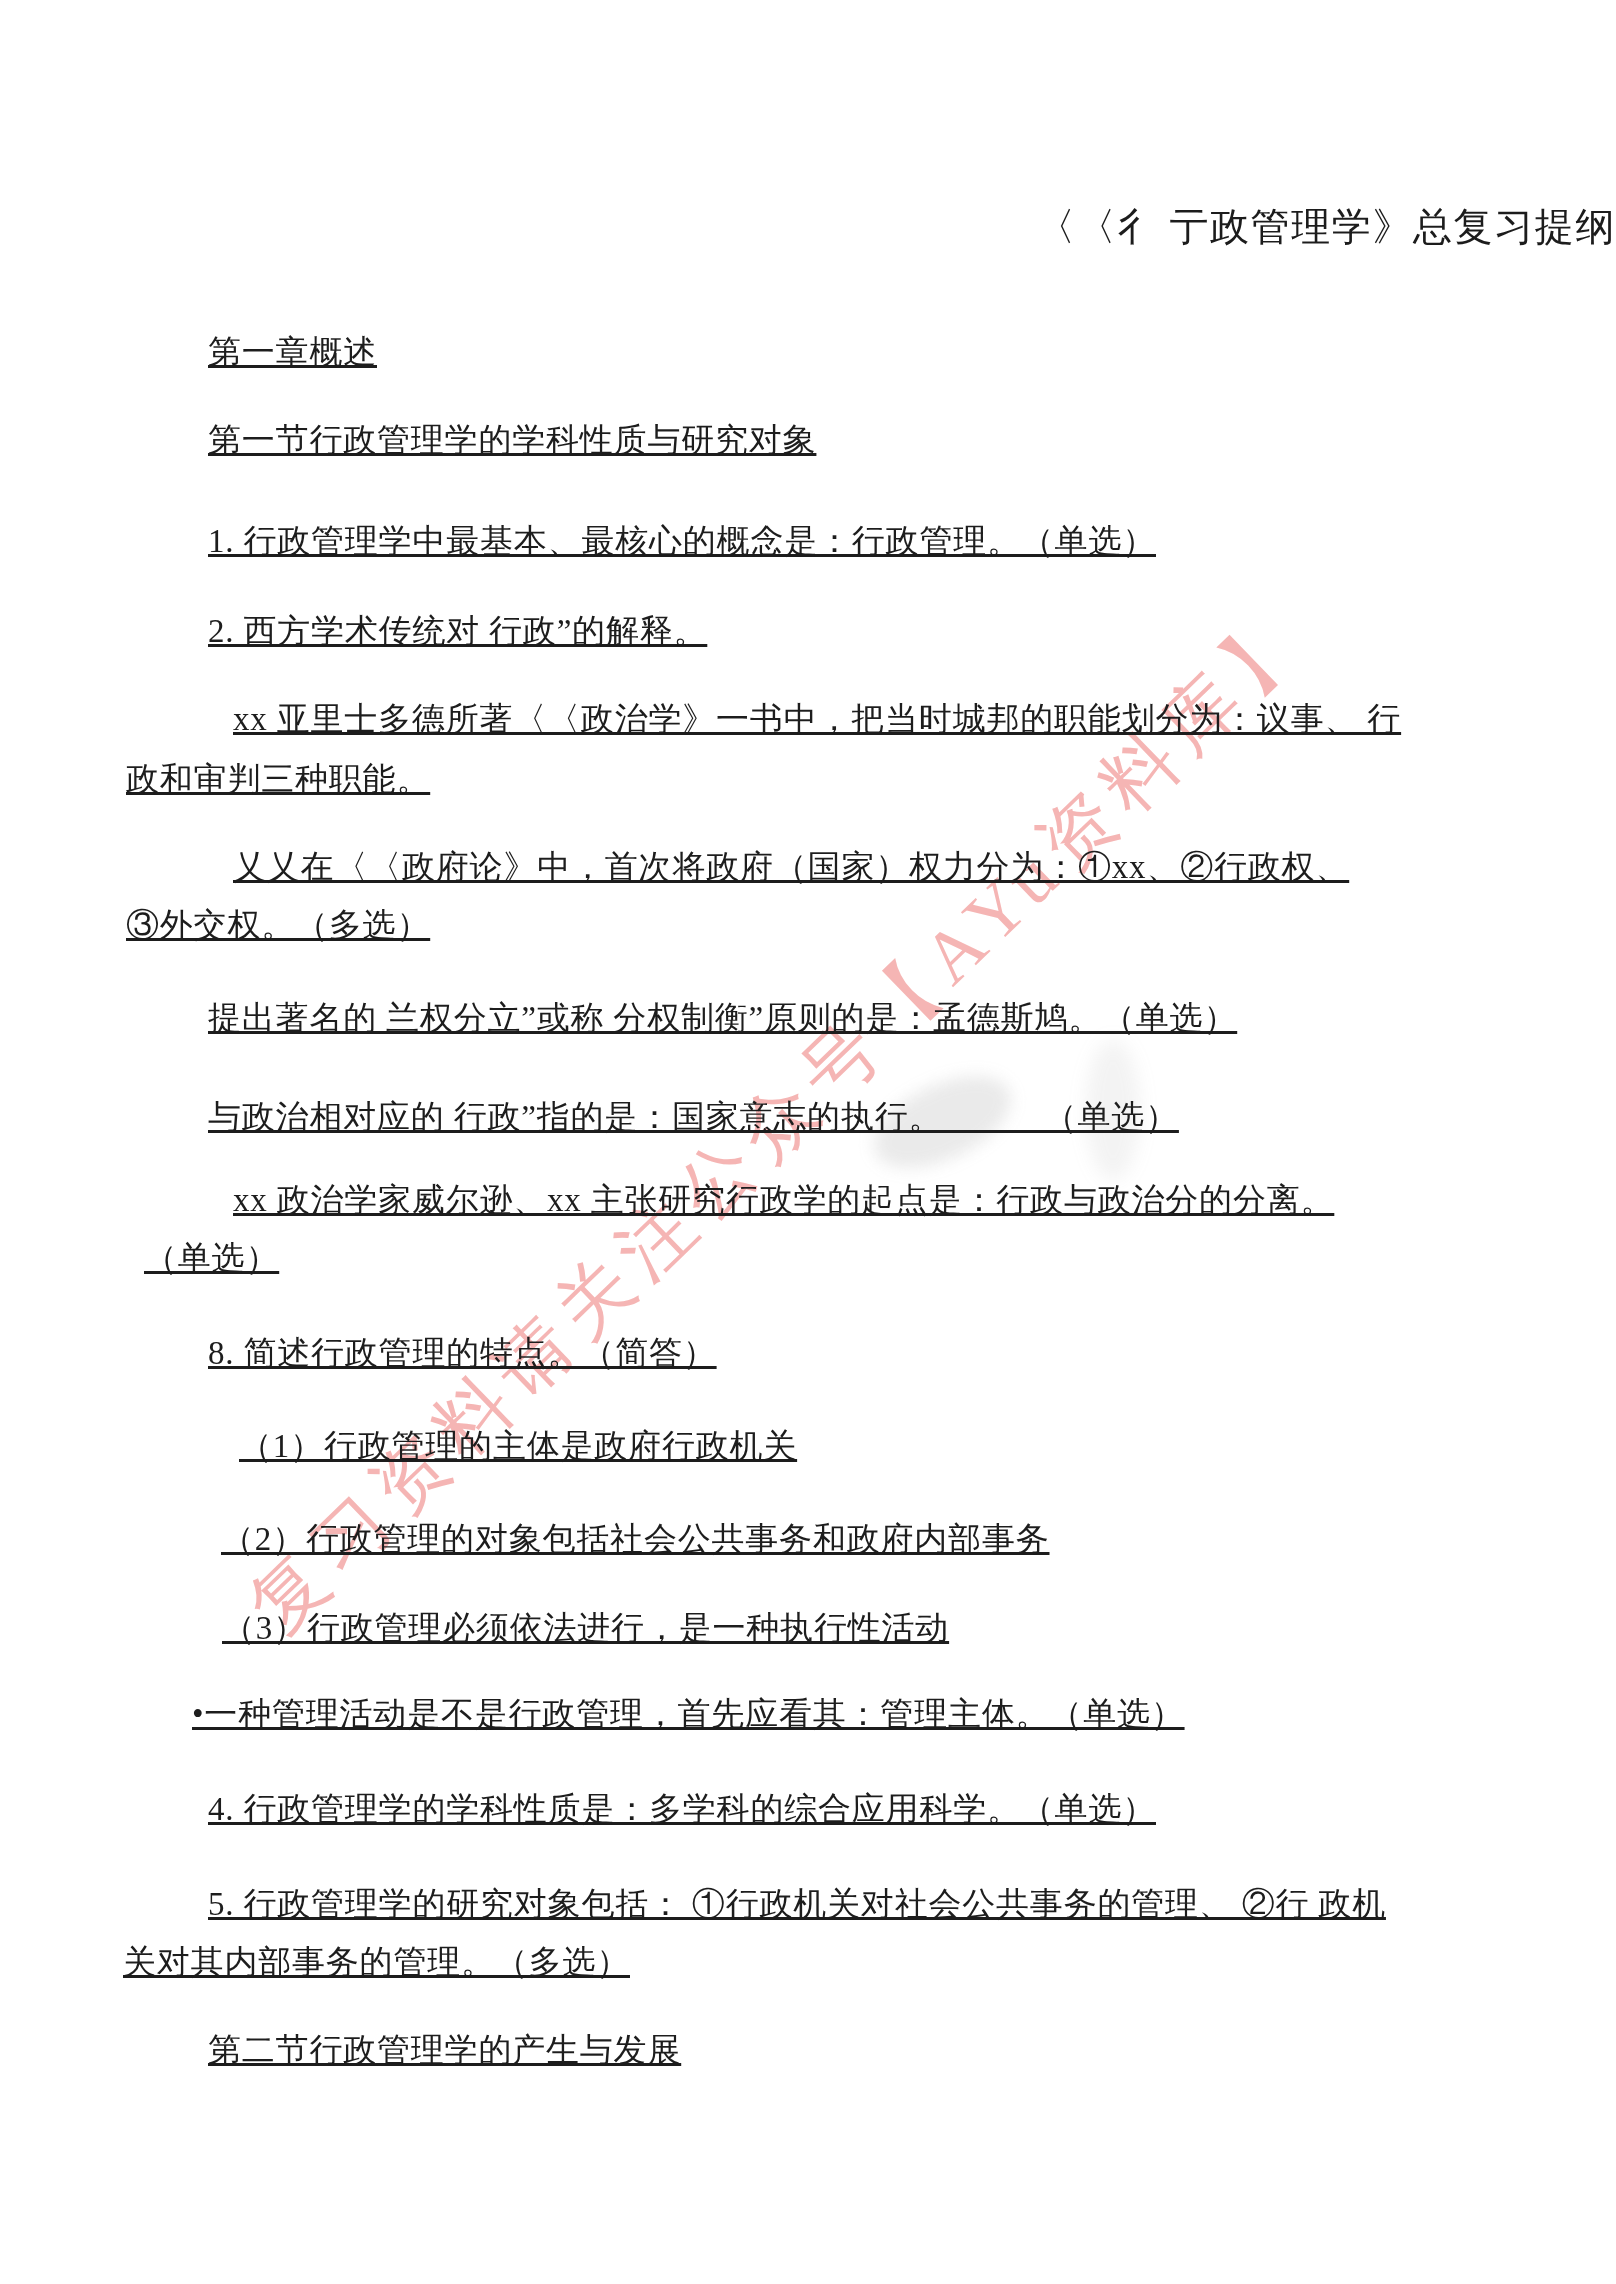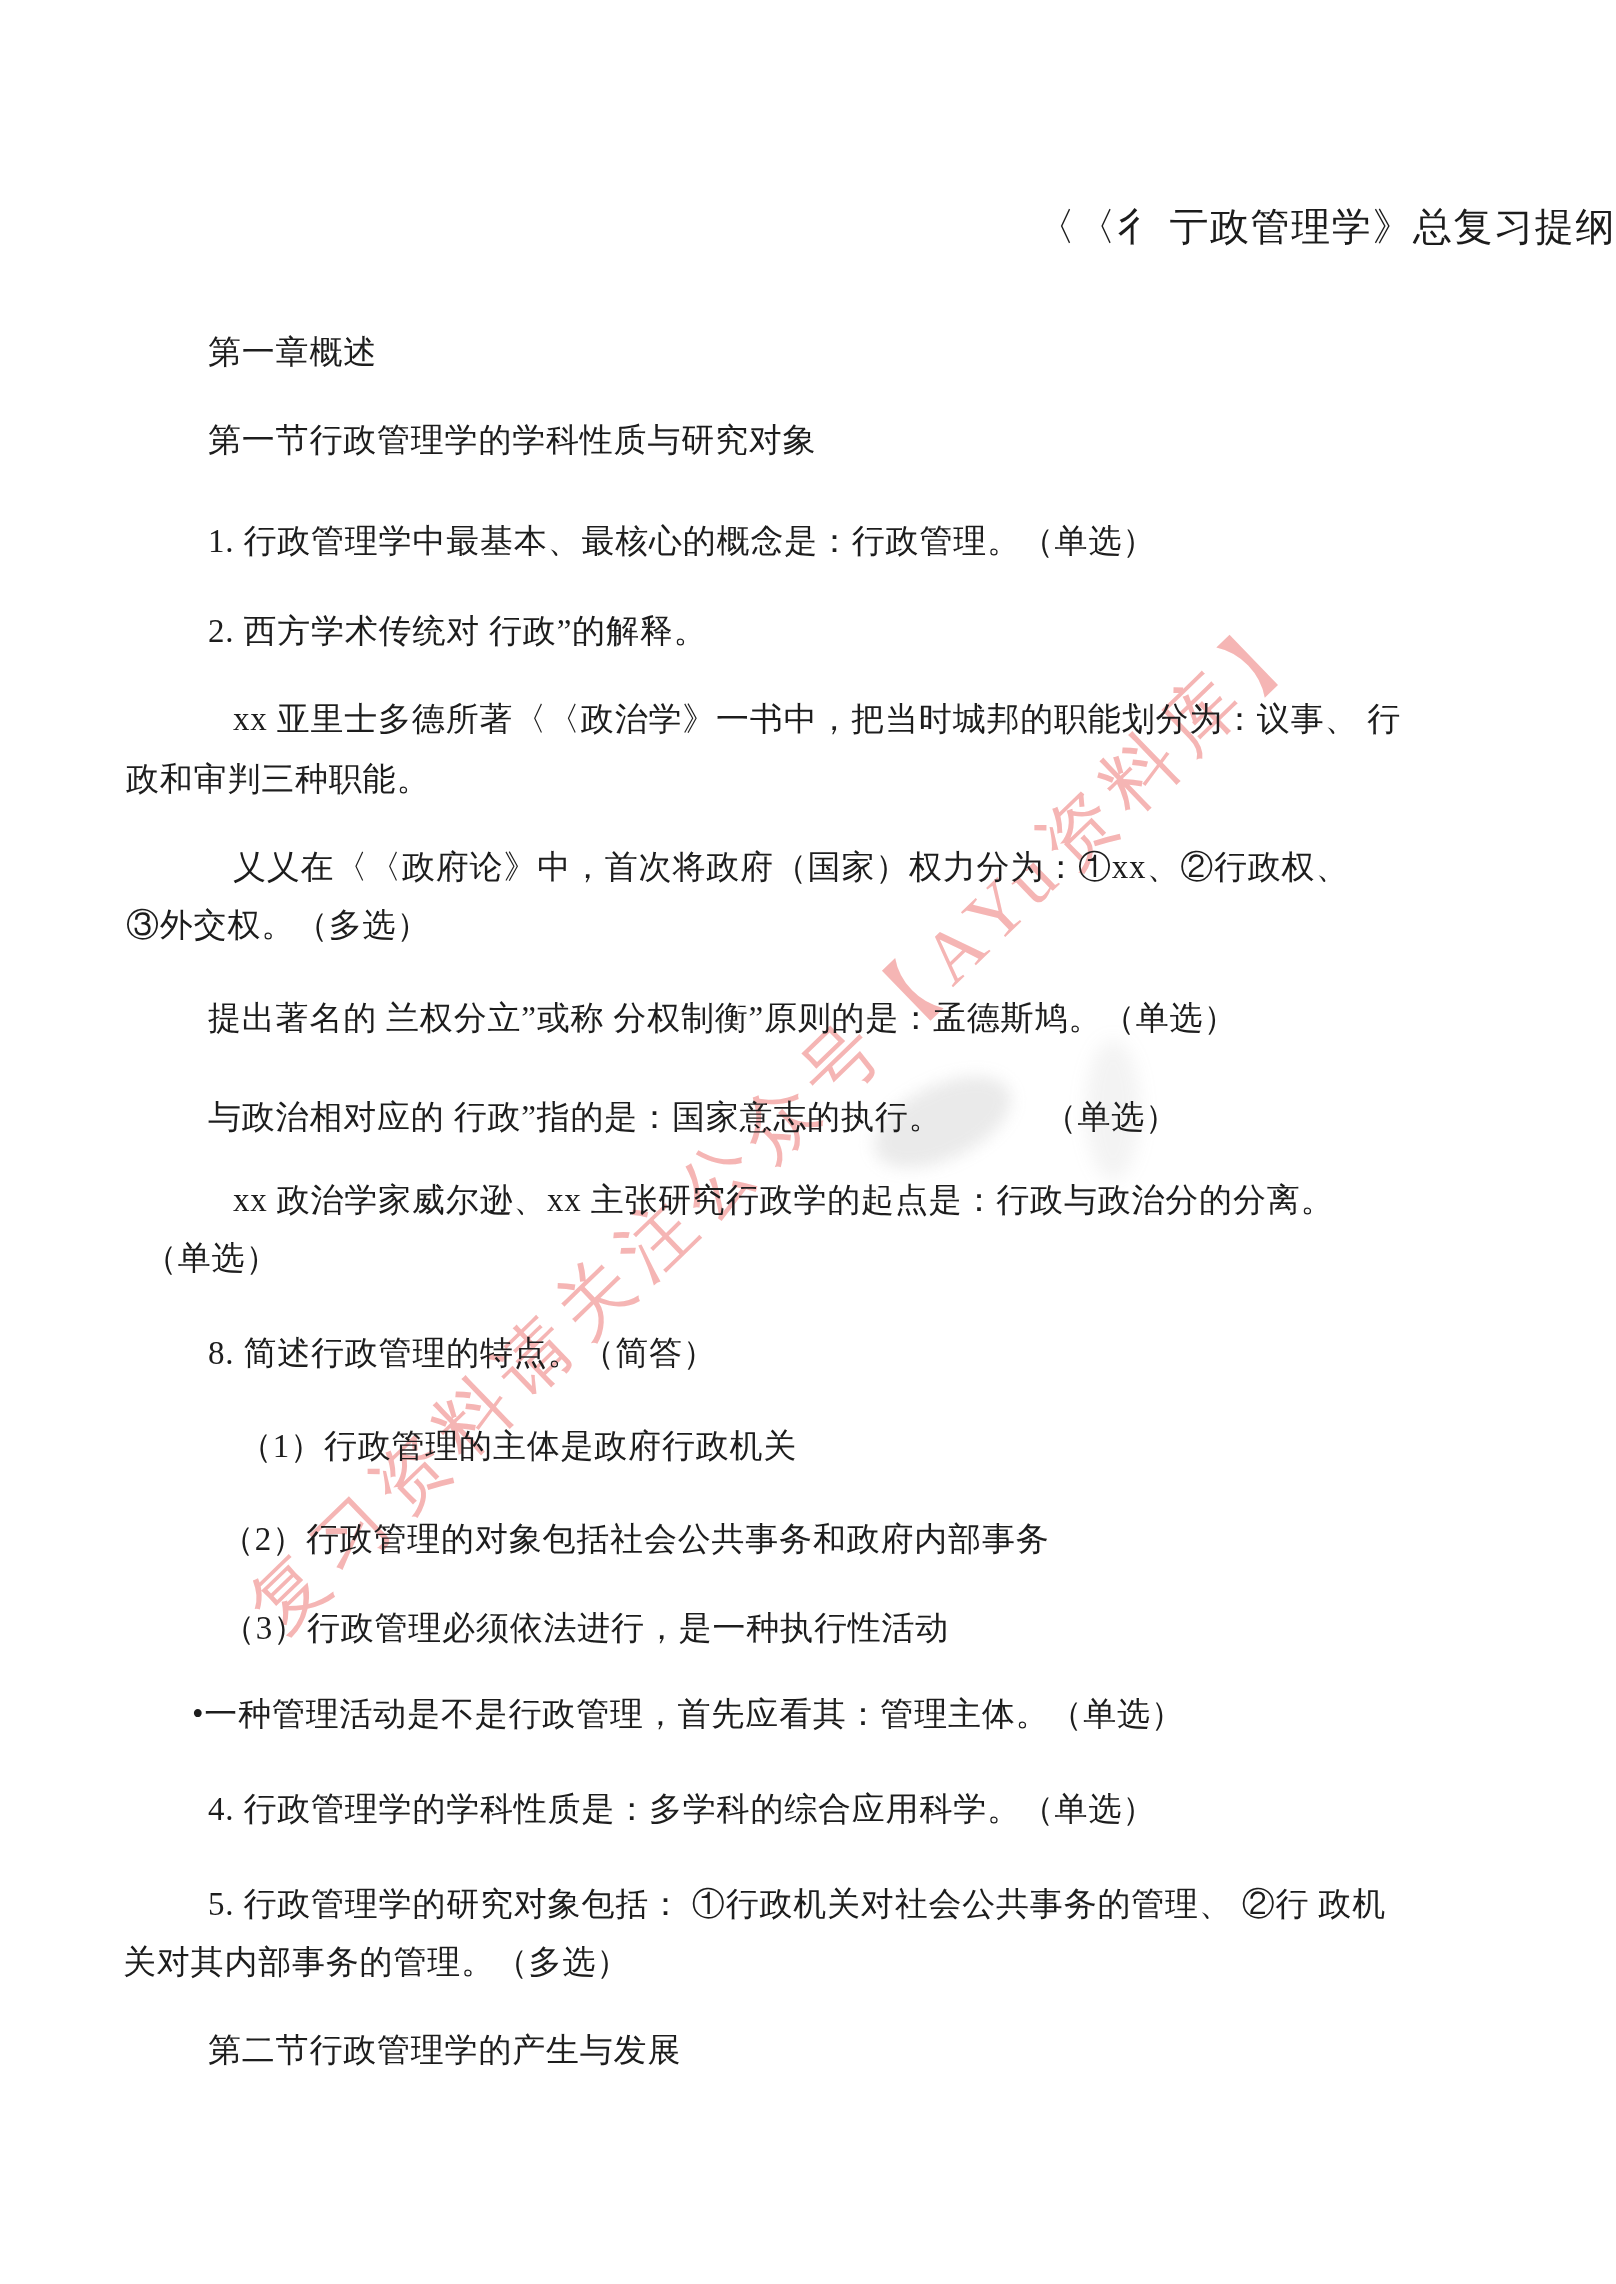--- a/index.html
+++ b/index.html
@@ -20,20 +20,21 @@
     color:#1c1c1c;
     white-space:pre;
     letter-spacing:1.6px;
   }
   .line{
     position:absolute;
     font-size:33px;
     color:#1d1d1d;
     white-space:pre;
     letter-spacing:0.8px;
+    text-decoration:underline;
   }
   #l0{left:208px;top:297px}
   #l1{left:208px;top:385px}
   #l2{left:208px;top:486px}
   #l3{left:208px;top:576px}
   #l4{left:233px;top:664px}
   #l5{left:126px;top:724px}
   #l6{left:233px;top:812px}
   #l7{left:126px;top:870px}
   #l8{left:208px;top:963px}

